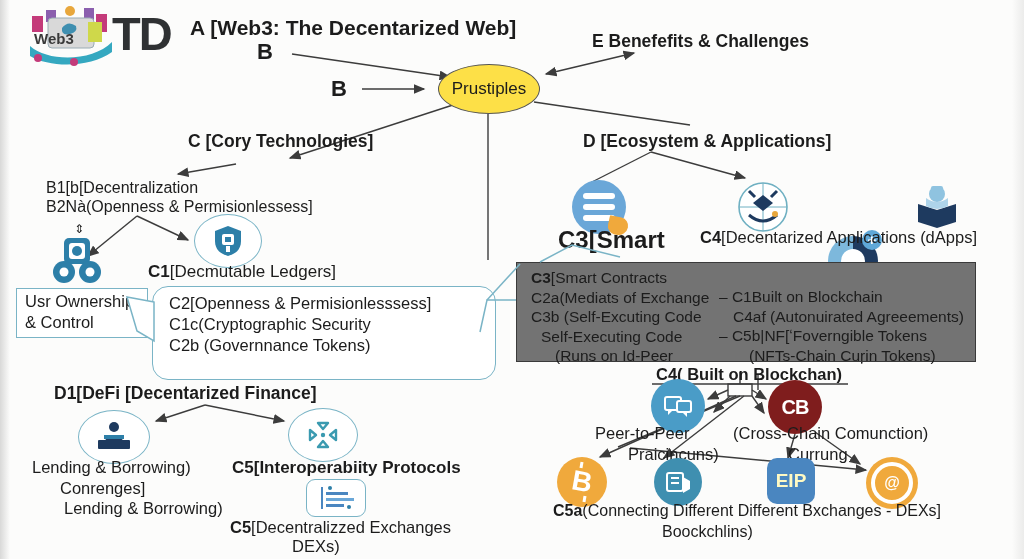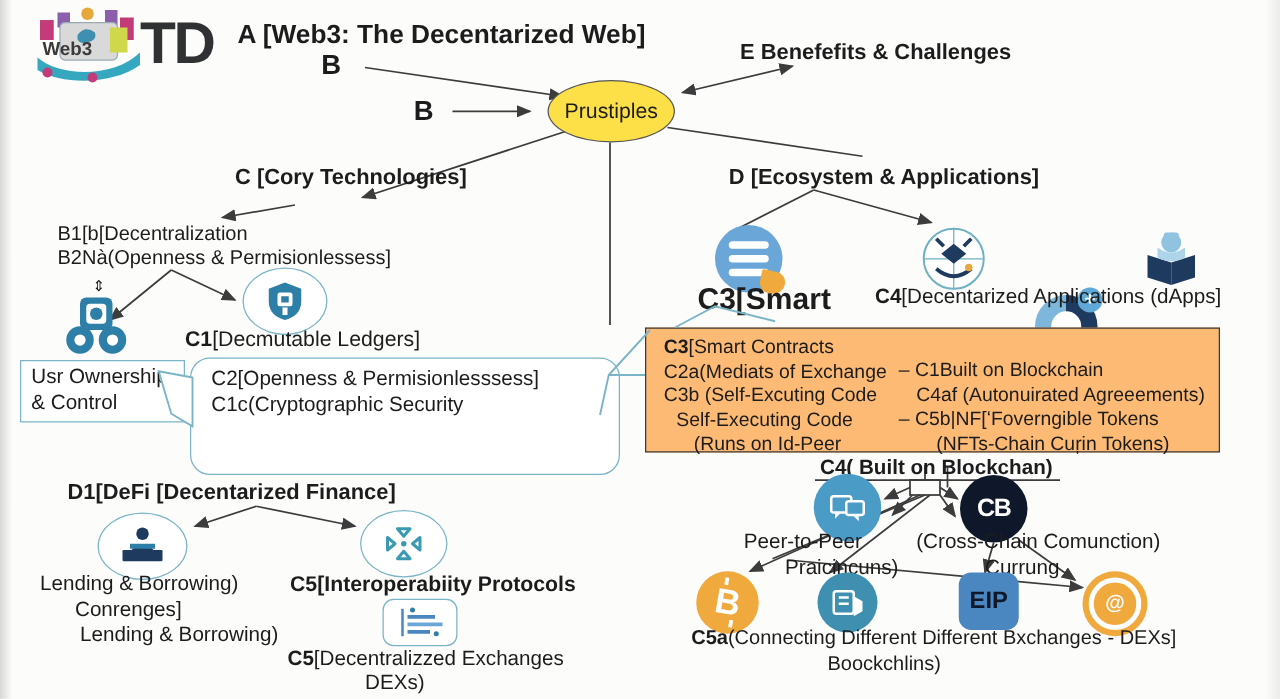--- a/index.html
+++ b/index.html
@@ -9,31 +9,31 @@
     font-family:"Liberation Sans","DejaVu Sans",sans-serif;
   }
   .abs{position:absolute}
   .b{font-weight:bold}
   .edge-l{left:0;top:0;width:10px;height:559px;background:linear-gradient(to right,rgba(90,90,90,.22),rgba(0,0,0,0));}
   .edge-r{right:0;top:0;width:12px;height:559px;background:linear-gradient(to left,rgba(90,90,90,.10),rgba(0,0,0,0));}
   svg.overlay{left:0;top:0;pointer-events:none}
   .ellipse{border:1.5px solid #7ab4c6;border-radius:50%;display:flex;align-items:center;justify-content:center;background:#fff}
   .center-node{border:1.5px solid #555;border-radius:50%;display:flex;align-items:center;justify-content:center;font-size:17px;background:#fde047}
   .boxed{border:1.5px solid #7ab4c6;background:#fff}
-  .bigbox{border:1.6px solid #3a3a3a;background:#fdba74}
+  .bigbox{border:1.6px solid #3a3a3a;background:#737373}
   .line{line-height:19.5px;font-size:15.5px;white-space:nowrap}
   
   .chat{width:54px;height:54px;border-radius:50%;background:#6aa7d8;position:relative}
   .chat .bar{position:absolute;left:11px;height:6px;border-radius:3px;background:#fff;width:32px}
   .chat .wedge{position:absolute;right:-2px;bottom:-1px;width:20px;height:18px;background:#f0a93c;border-radius:2px 12px 14px 12px;transform:rotate(12deg)}
   
   .donut{width:50px;height:50px;border-radius:50%;background:conic-gradient(#1e3a5f 0 95deg,#7db8dc 95deg 170deg,#1e3a5f 170deg 265deg,#7db8dc 265deg 360deg);position:relative}
   .donut .hole{position:absolute;left:13px;top:13px;width:24px;height:24px;border-radius:50%;background:#fff}
   .donut .plus{position:absolute;right:-4px;top:-6px;width:20px;height:20px;border-radius:50%;background:#5fa8d8;color:#fff;font-weight:bold;font-size:15px;line-height:20px;text-align:center}
-  .squircle{border-radius:10px;display:flex;align-items:center;justify-content:center;color:#0f172a;font-weight:bold}
+  .squircle{border-radius:10px;display:flex;align-items:center;justify-content:center;color:#fef9c3;font-weight:bold}
   .circ{border-radius:50%;display:flex;align-items:center;justify-content:center;color:#fff}
 </style>
 </head>
 <body>
 
 <div class="abs edge-l"></div>
 <div class="abs edge-r"></div>
 
 <svg class="abs overlay" width="1024" height="559" style="z-index:0">
   <defs>
@@ -125,20 +125,21 @@
     <rect x="14" y="22" width="4" height="6" fill="#fff"></rect>
   </svg>
 </div>
 <div class="abs" style="left:148px;top:262px;font-size:17px;z-index:1">
   <span class="b">C1</span><span>[Decmutable Ledgers]</span>
 </div>
 
 <div class="abs boxed" style="left:152px;top:286px;width:326px;height:86px;border-radius:16px;padding:6px 0 0 16px;font-size:16.5px;line-height:21px;z-index:1">
   <div>C2[Openness &amp; Permisionlesssess]</div>
   <div>C1c(Cryptographic Security</div>
+  <div>C2b (Governnance Tokens)</div>
 </div>
 
 <div class="abs b" style="left:583px;top:131px;font-size:17.5px;z-index:1">D [Ecosystem &amp; Applications]</div>
 
 <div class="abs chat" style="left:572px;top:180px;z-index:1">
   <div class="bar" style="top:13px"></div>
   <div class="bar" style="top:24px"></div>
   <div class="bar" style="top:35px"></div>
   <div class="wedge"></div>
 </div>
@@ -238,21 +239,21 @@
   <svg width="30" height="26" viewBox="0 0 30 26">
     <rect x="2" y="4" width="16" height="13" rx="2" fill="none" stroke="#fff" stroke-width="2"></rect>
     <path d="M5 17 L5 22 L10 17" fill="#fff"></path>
     <rect x="14" y="8" width="14" height="11" rx="2" fill="#4a9cc7" stroke="#fff" stroke-width="2"></rect>
     <path d="M24 19 L24 24 L19 19" fill="#fff"></path>
   </svg>
 </div>
 <div class="abs" style="left:595px;top:424px;font-size:16.5px;z-index:1">Peer-to-Peer</div>
 <div class="abs" style="left:628px;top:445px;font-size:16.5px;z-index:1">Praicincuns)</div>
 
-<div class="abs circ b" style="left:768px;top:380px;width:54px;height:54px;background:#0f172a;font-size:20px;letter-spacing:-1px;z-index:1">
+<div class="abs circ b" style="left:768px;top:380px;width:54px;height:54px;background:#7f1d1d;font-size:20px;letter-spacing:-1px;z-index:1">
   <span>CB</span>
 </div>
 <div class="abs" style="left:733px;top:424px;font-size:16.5px;z-index:1">(Cross-Chain Comunction)</div>
 <div class="abs" style="left:788px;top:445px;font-size:16.5px;z-index:1">Currung</div>
 
 <div class="abs circ" style="left:557px;top:457px;width:50px;height:50px;background:#f0a93c;z-index:1">
   <span class="b" style="font-size:28px;transform:rotate(10deg);position:relative">B</span>
   <div class="abs" style="width:3px;height:6px;background:#fff;left:23px;top:5px;transform:rotate(10deg)"></div>
   <div class="abs" style="width:3px;height:6px;background:#fff;left:26px;top:39px;transform:rotate(10deg)"></div>
 </div>

